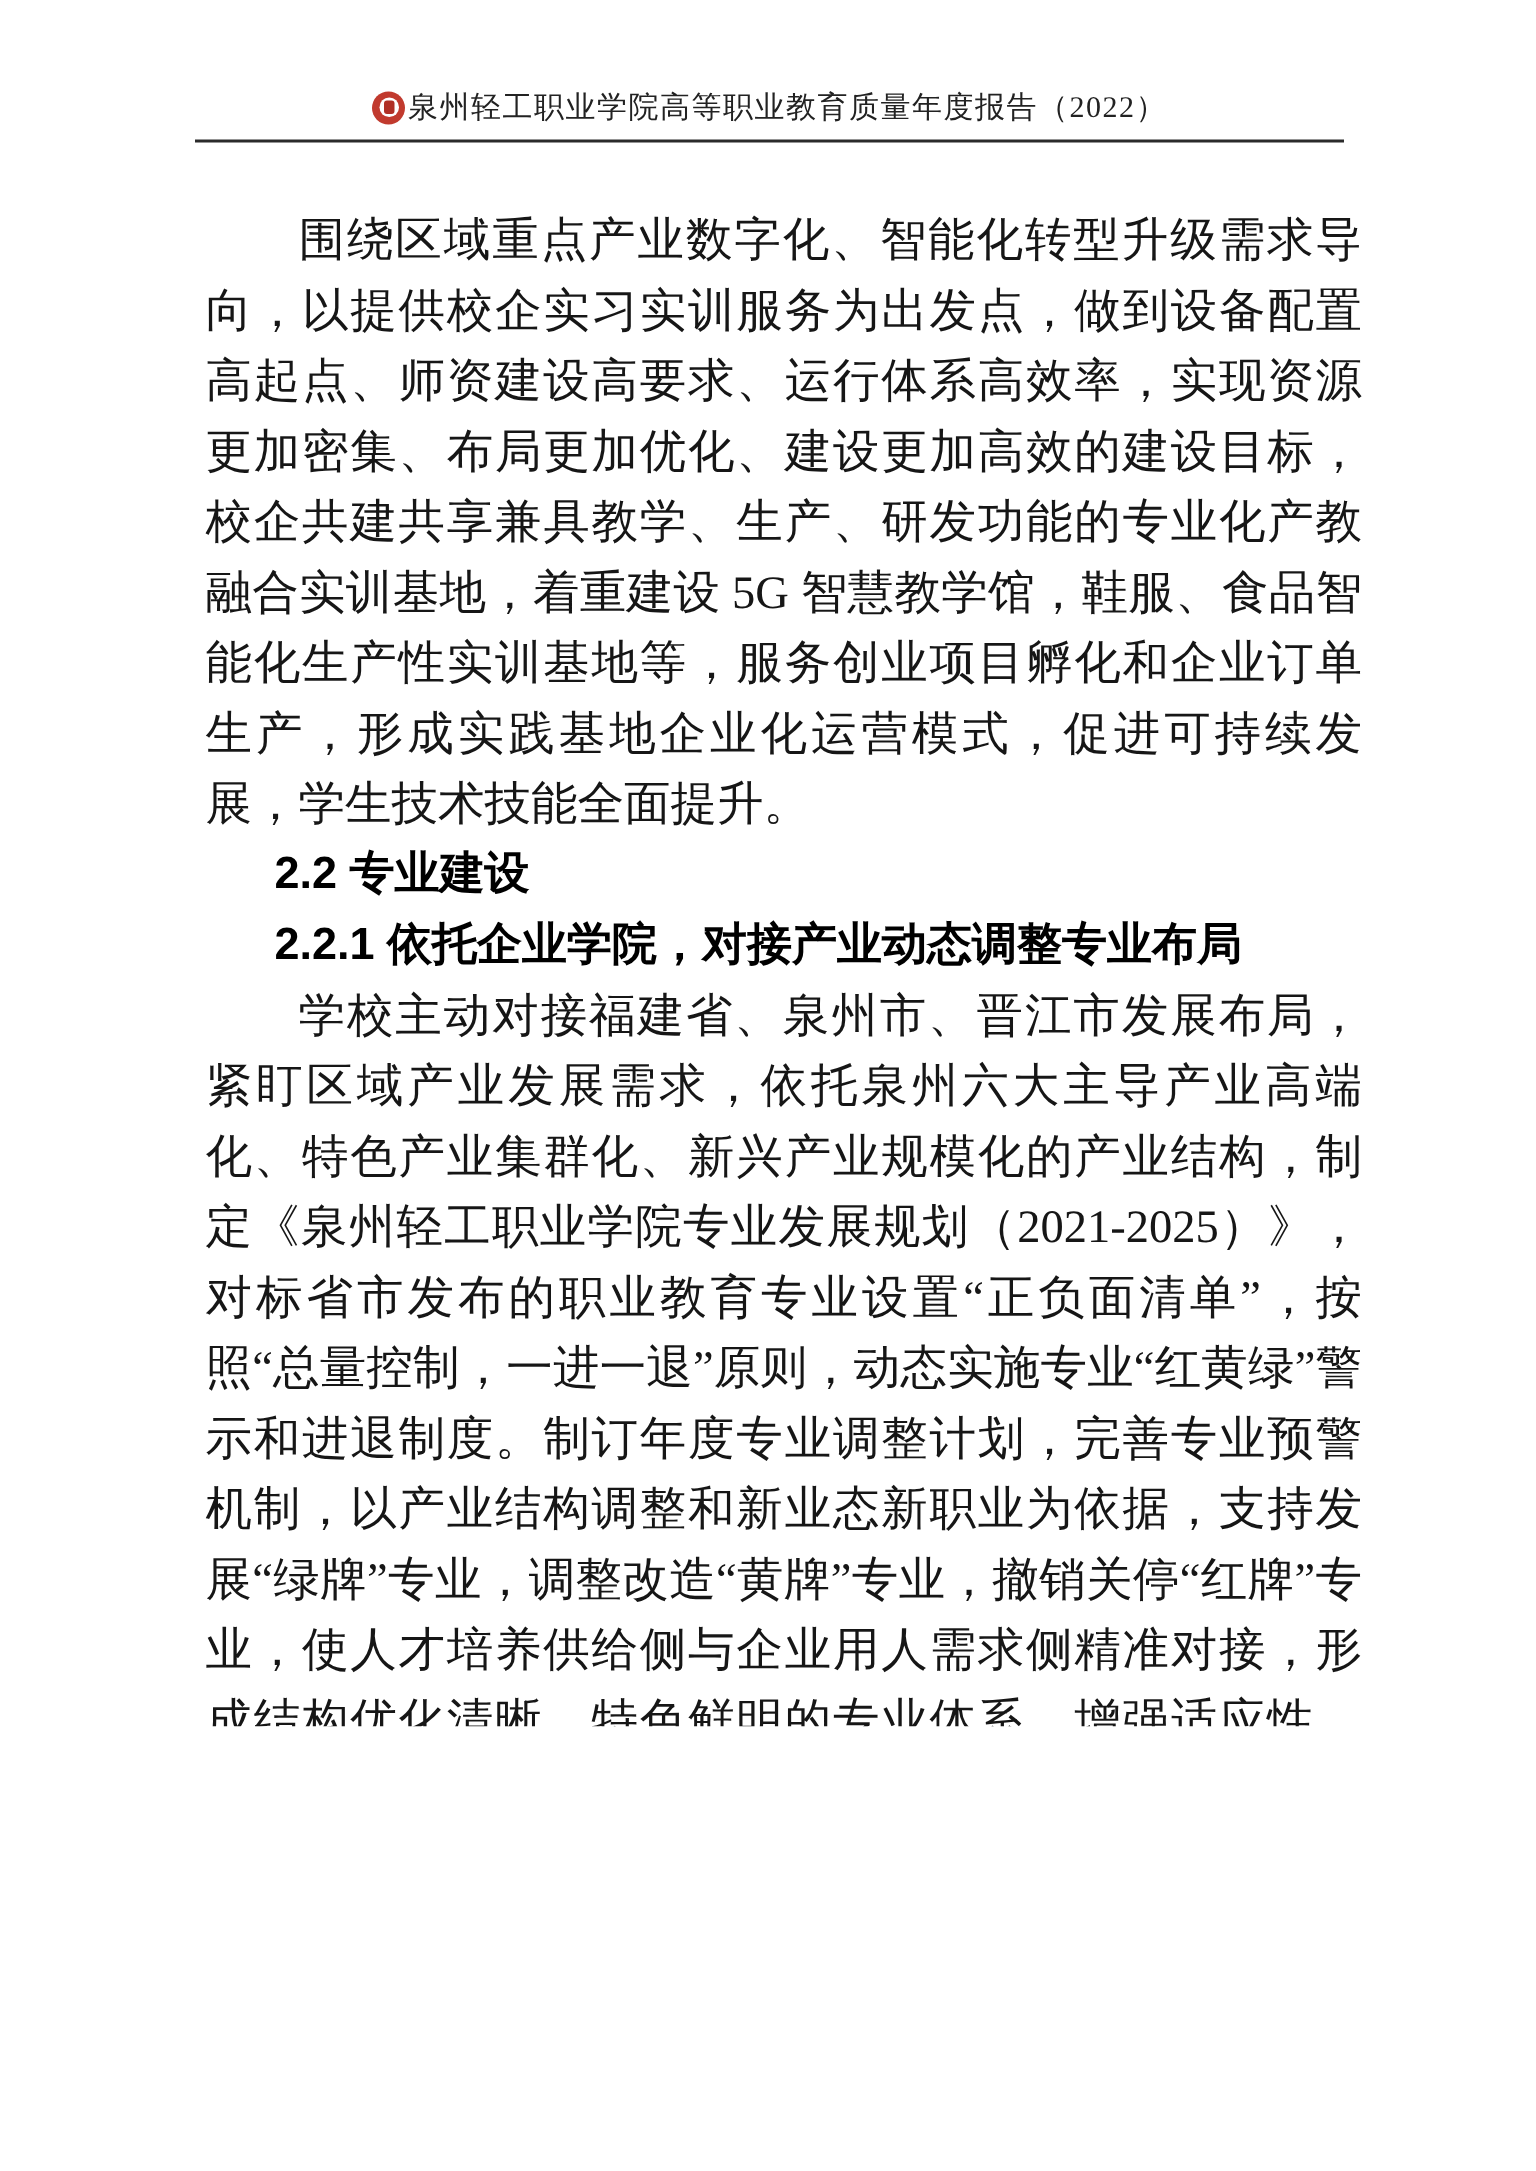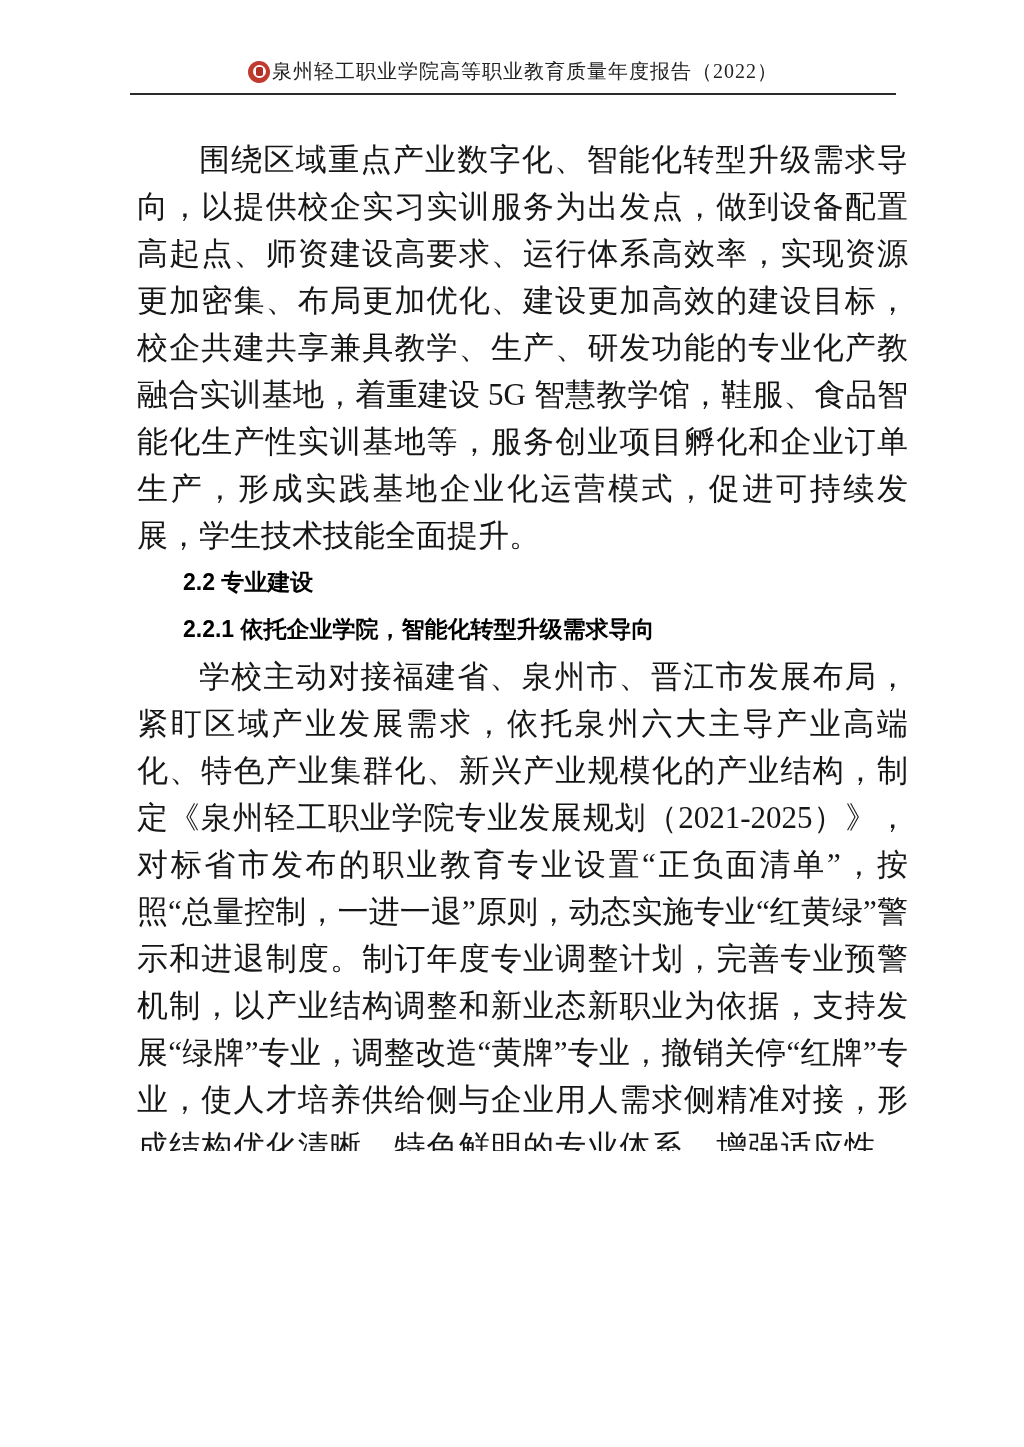--- a/index.html
+++ b/index.html
@@ -73,21 +73,21 @@
     text-align: justify;
     text-justify: inter-ideograph;
     color: #161616;
   }
   .para {
     margin: 0;
     text-indent: 2em;
   }
   .h-sec, .h-sub {
     margin: 0;
-    font-size: 23px;
+    font-size: 30px;
     line-height: 47px;
     font-weight: bold;
     color: #000000;
     font-family: "Liberation Sans", "DejaVu Sans", sans-serif;
     padding-left: 46px;
     text-align: left;
   }
   
   .footer {
     position: absolute;
@@ -112,21 +112,21 @@
           <span class="seal-core"></span>
         </span>
       </span>
       <span class="header-title">泉州轻工职业学院高等职业教育质量年度报告（2022）</span>
     </div>
   </div>
 
   <div class="main">
     <p class="para">围绕区域重点产业数字化、智能化转型升级需求导向，以提供校企实习实训服务为出发点，做到设备配置高起点、师资建设高要求、运行体系高效率，实现资源更加密集、布局更加优化、建设更加高效的建设目标，校企共建共享兼具教学、生产、研发功能的专业化产教融合实训基地，着重建设 5G 智慧教学馆，鞋服、食品智能化生产性实训基地等，服务创业项目孵化和企业订单生产，形成实践基地企业化运营模式，促进可持续发展，学生技术技能全面提升。</p>
     <h2 class="h-sec">2.2 专业建设</h2>
-    <h3 class="h-sub">2.2.1 依托企业学院，智能化转型升级需求导向</h3>
+    <h3 class="h-sub">2.2.1 依托企业学院，对接产业动态调整专业布局</h3>
     <p class="para">学校主动对接福建省、泉州市、晋江市发展布局，紧盯区域产业发展需求，依托泉州六大主导产业高端化、特色产业集群化、新兴产业规模化的产业结构，制定《泉州轻工职业学院专业发展规划（2021-2025）》，对标省市发布的职业教育专业设置“正负面清单”，按照“总量控制，一进一退”原则，动态实施专业“红黄绿”警示和进退制度。制订年度专业调整计划，完善专业预警机制，以产业结构调整和新业态新职业为依据，支持发展“绿牌”专业，调整改造“黄牌”专业，撤销关停“红牌”专业，使人才培养供给侧与企业用人需求侧精准对接，形成结构优化清晰、特色鲜明的专业体系，增强适应性，促进可持续发展。目前，学校打造建筑工程技术、食品智能加工技术、机电一体化技术、电子商务、动漫制作技术、鞋类设计与工艺等 6 个校级品牌专业，并对接区域产业建有 29 个专业，学校专业设置与产业发展需求高度吻合。现有教育部现代学徒制试点单位 1 个，主持建设 1 个国家职业教育教学资源库、1 个省级职业教育教学资源库，服装</p>
   </div>
 
   <div class="footer">
     <span>- 31 -</span>
   </div>
 
 </div>
 
 </body></html>

